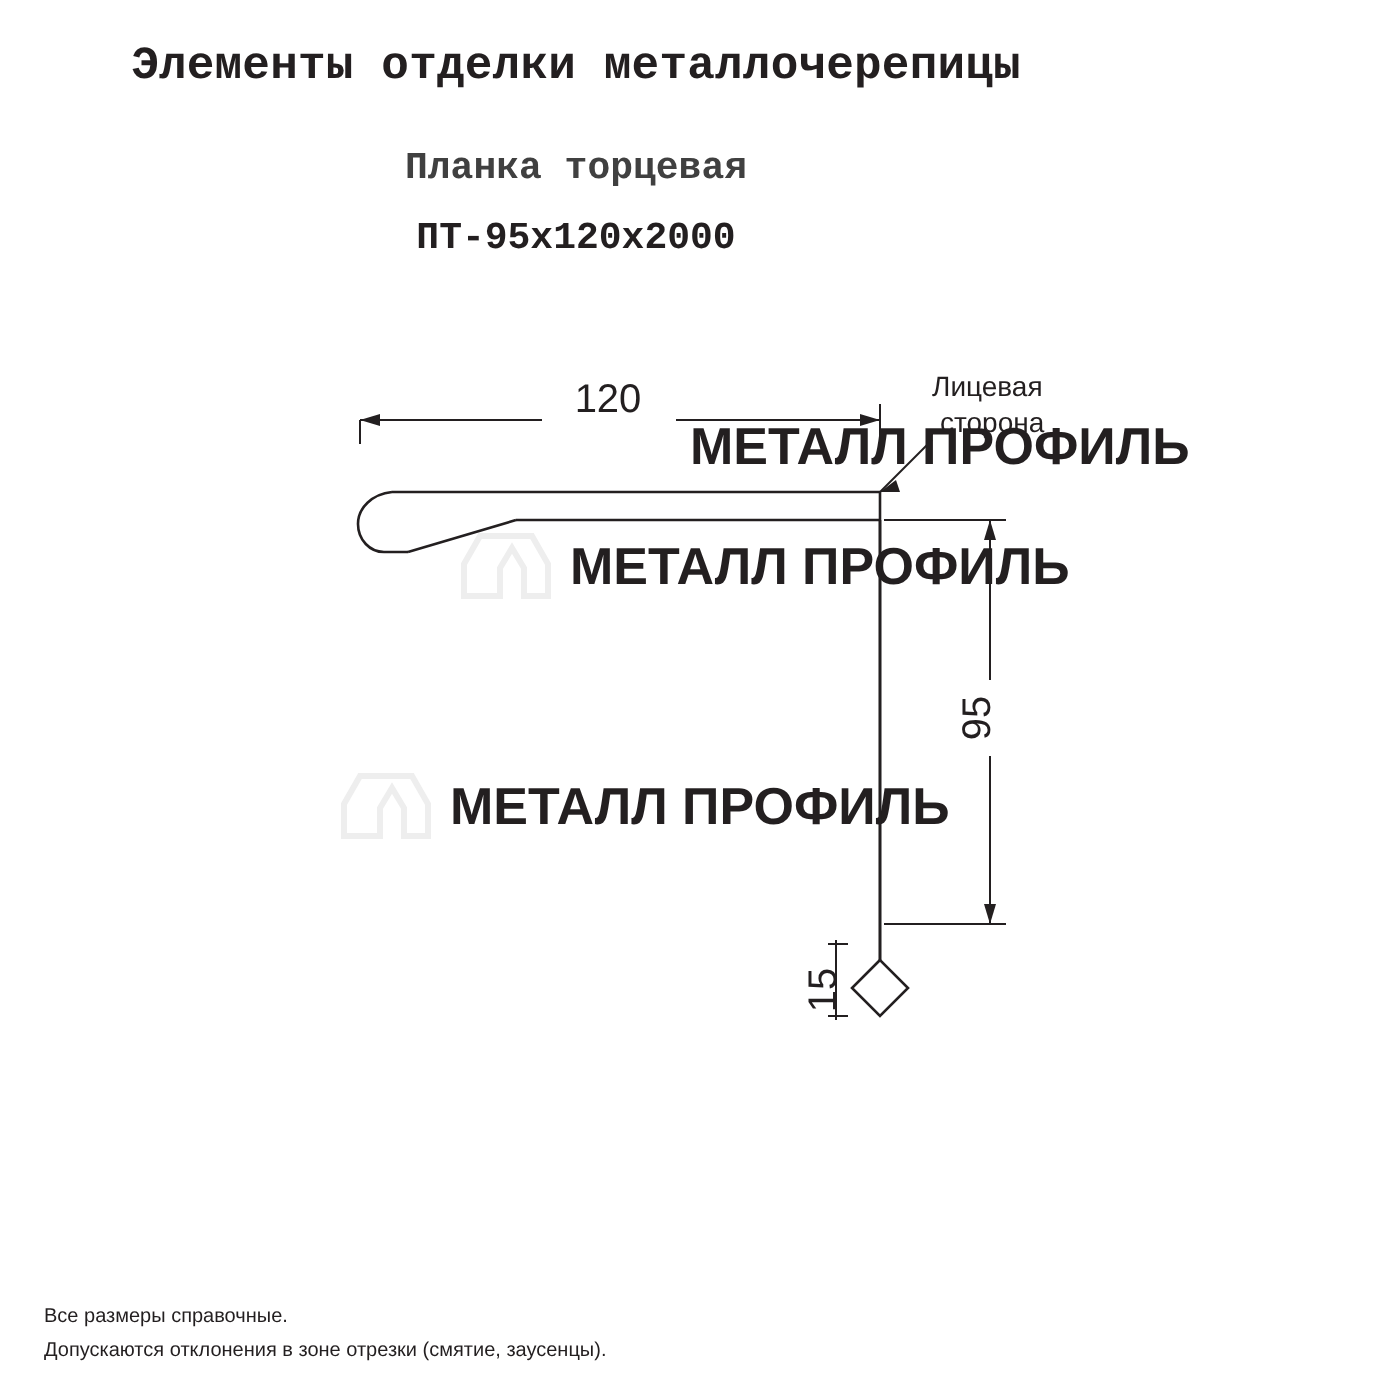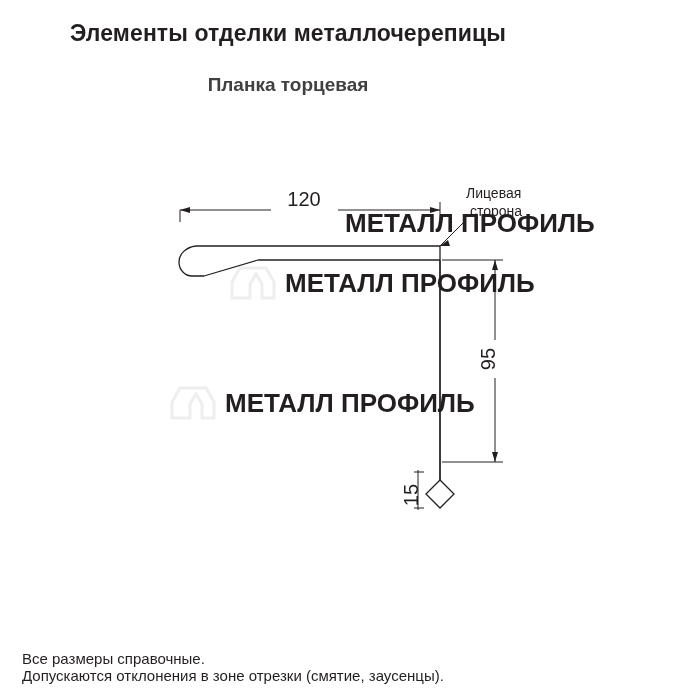--- a/index.html
+++ b/index.html
@@ -18,20 +18,21 @@
   .page {
     position: absolute;
     inset: 0;
   }
   .title-block {
     position: absolute;
     top: 20px;
     left: 0;
     width: 576px;
     text-align: center;
+    font-family: Liberation Mono, monospace;
   }
   .main-title {
     font-size: 23px;
     font-weight: bold;
     letter-spacing: 0.1px;
     margin: 0;
     color: #231f20;
   }
   .sub-title {
     font-size: 19px;
@@ -59,21 +60,21 @@
     left: 0;
     top: 0;
     width: 700px;
     height: 700px;
     pointer-events: none;
   }
   .footer {
     position: absolute;
     left: 22px;
     bottom: 16px;
-    font-size: 15px;
+    font-size: 10px;
     line-height: 17px;
     color: #231f20;
   }
   .footer div {
     white-space: nowrap;
   }
   svg text {
     font-family: "Liberation Sans", sans-serif;
     fill: #231f20;
   }
@@ -96,20 +97,21 @@
       </g>
       <text x="225" y="412" font-size="26" font-weight="bold" fill="#eeeeee">МЕТАЛЛ ПРОФИЛЬ</text>
 
       <text x="345" y="232" font-size="26" font-weight="bold" fill="#eeeeee">МЕТАЛЛ ПРОФИЛЬ</text>
     </g>
   </svg>
 
   <div class="title-block">
     <h1 class="main-title">Элементы отделки металлочерепицы</h1>
     <h2 class="sub-title">Планка торцевая</h2>
+    <h3 class="code-title">ПТ-95x120x2000</h3>
   </div>
 
   <svg class="drawing" viewBox="0 0 700 420" xmlns="http://www.w3.org/2000/svg">
 
     <line x1="180" y1="60" x2="180" y2="72" stroke="#231f20" stroke-width="1"></line>
     <line x1="440" y1="52" x2="440" y2="72" stroke="#231f20" stroke-width="1"></line>
     <line x1="180" y1="60" x2="271" y2="60" stroke="#231f20" stroke-width="1"></line>
     <line x1="338" y1="60" x2="440" y2="60" stroke="#231f20" stroke-width="1"></line>
     <polygon points="180,60 190,57 190,63" fill="#231f20"></polygon>
     <polygon points="440,60 430,57 430,63" fill="#231f20"></polygon>

